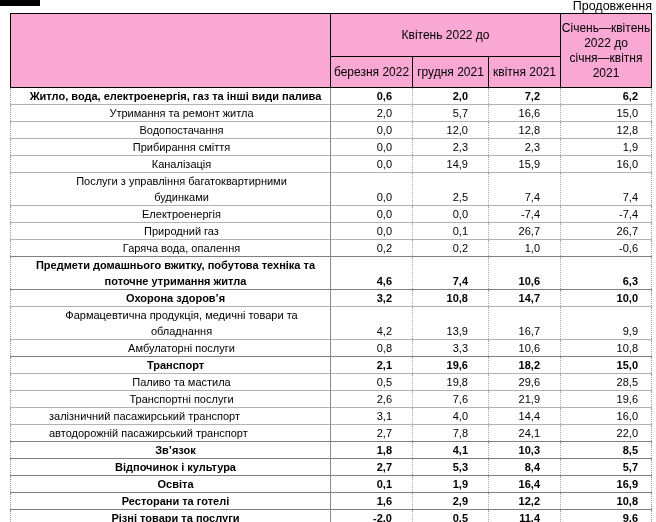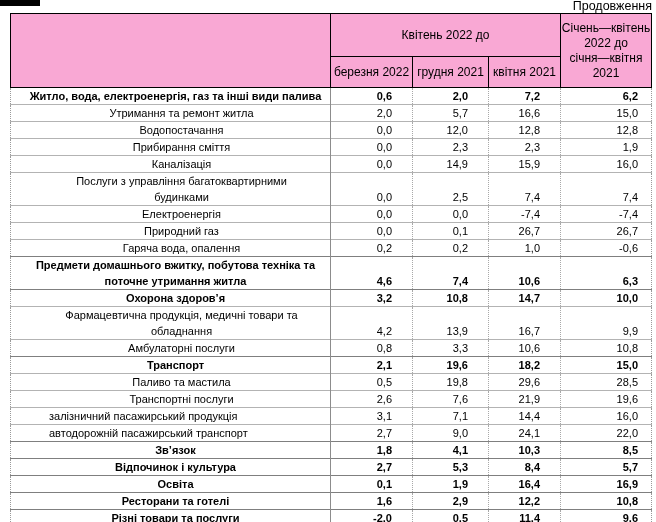--- a/index.html
+++ b/index.html
@@ -220,30 +220,30 @@
           <td class="num last">28,5</td>
         </tr>
         <tr>
           <td class="lbl ind1">Транспортні послуги</td>
           <td class="num">2,6</td>
           <td class="num">7,6</td>
           <td class="num">21,9</td>
           <td class="num last">19,6</td>
         </tr>
         <tr>
-          <td class="lbl ind2">залізничний пасажирський продукція</td>
+          <td class="lbl ind2">залізничний пасажирський транспорт</td>
           <td class="num">3,1</td>
-          <td class="num">7,1</td>
+          <td class="num">4,0</td>
           <td class="num">14,4</td>
           <td class="num last">16,0</td>
         </tr>
         <tr>
           <td class="lbl ind2">автодорожній пасажирський транспорт</td>
           <td class="num">2,7</td>
-          <td class="num">9,0</td>
+          <td class="num">7,8</td>
           <td class="num">24,1</td>
           <td class="num last">22,0</td>
         </tr>
         <tr class="bold">
           <td class="lbl ind0">Зв’язок</td>
           <td class="num">1,8</td>
           <td class="num">4,1</td>
           <td class="num">10,3</td>
           <td class="num last">8,5</td>
         </tr>

